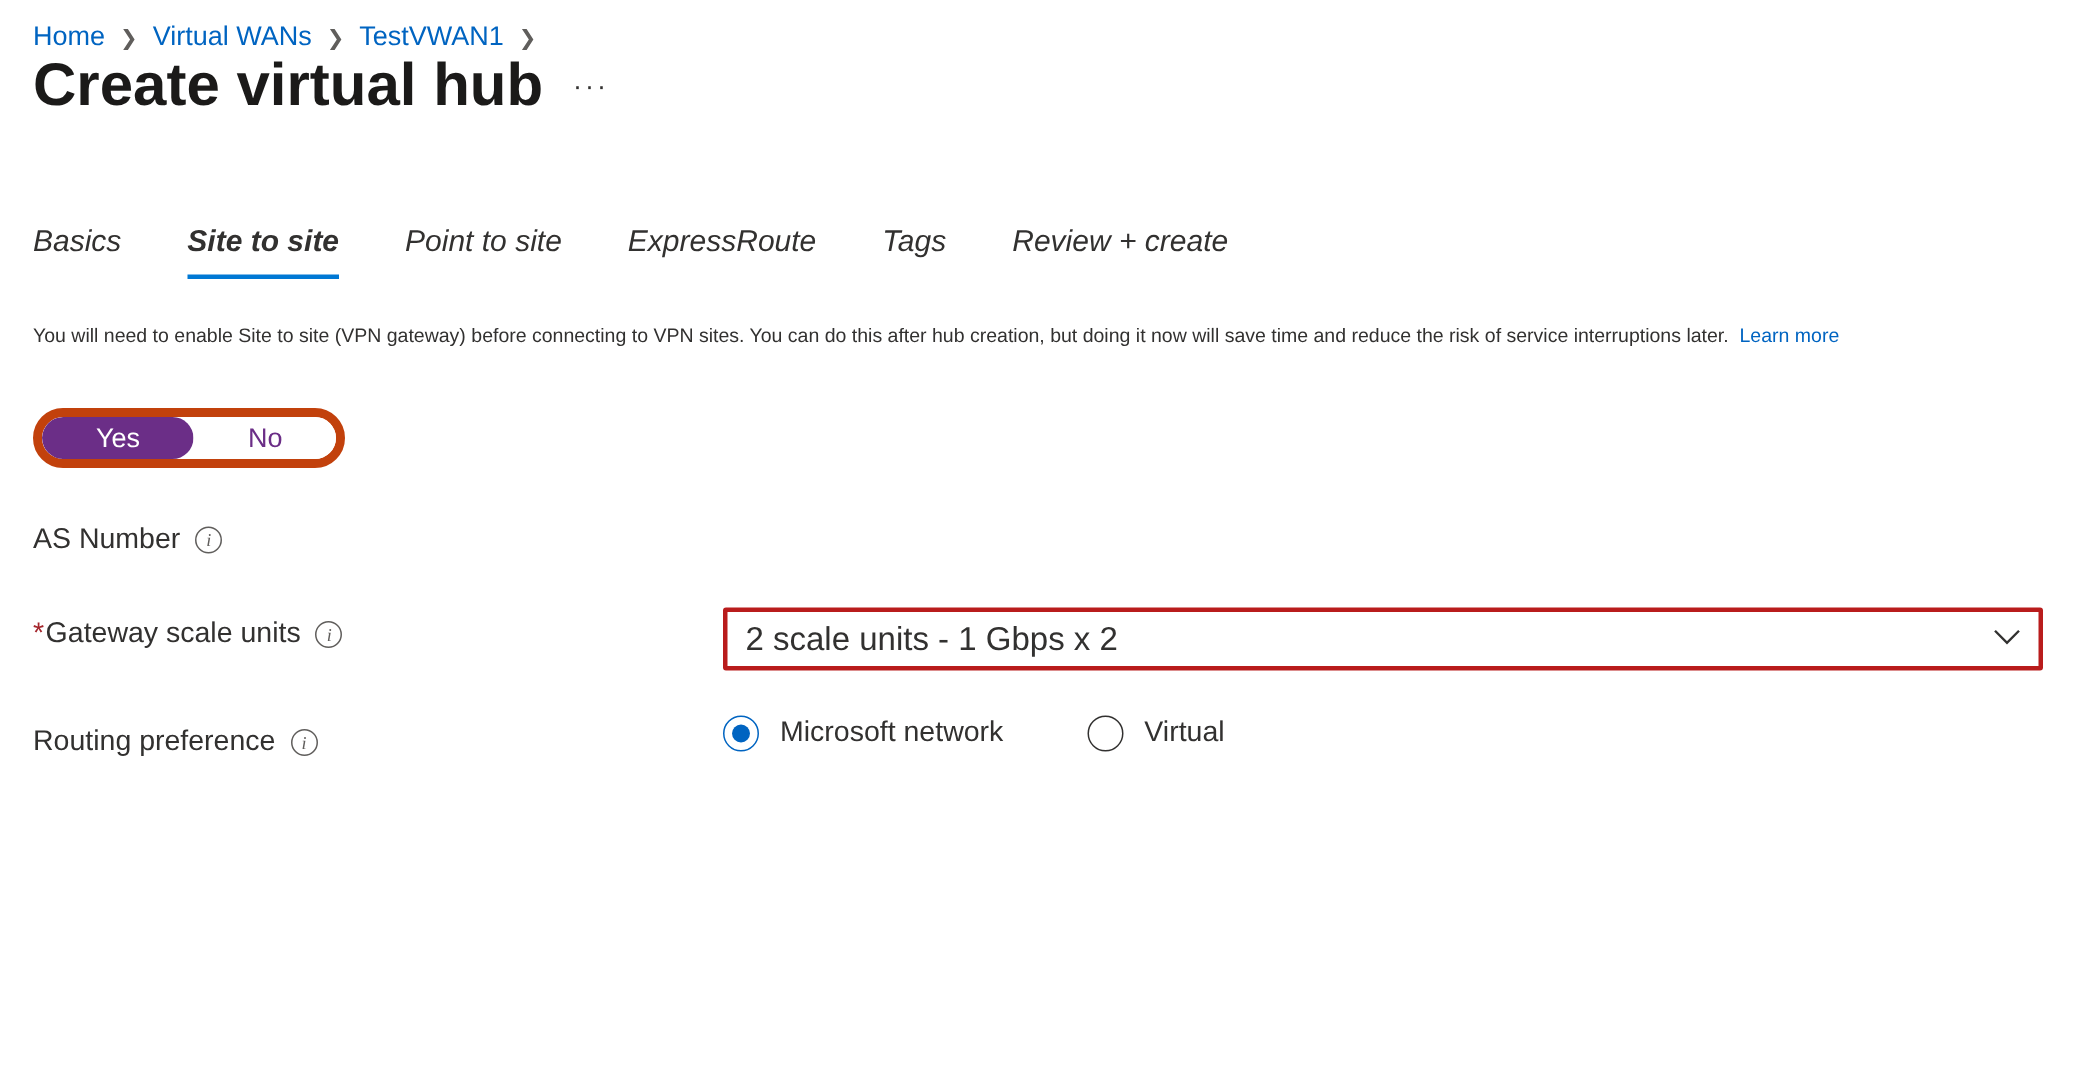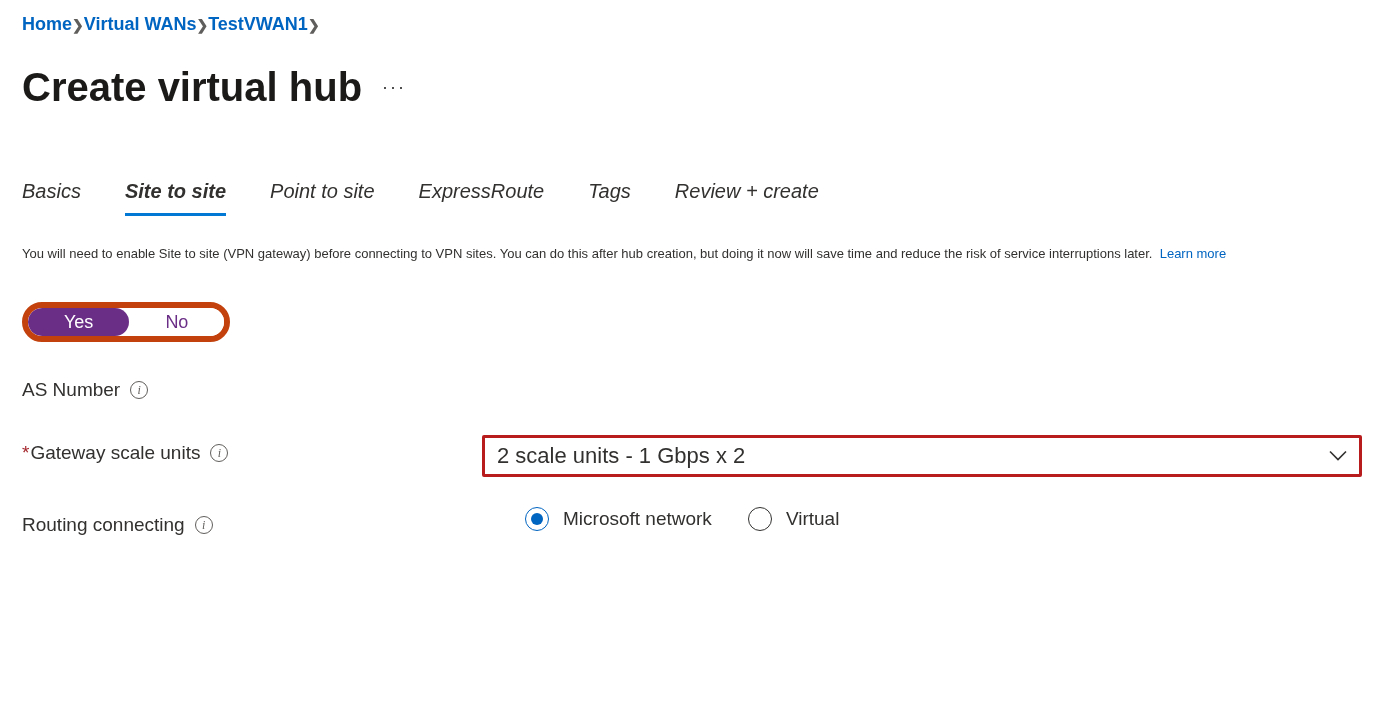--- a/index.html
+++ b/index.html
@@ -9,24 +9,24 @@
     font-size: 15px;
     color: #323130;
     padding: 14px 22px;
     background: #fff;
   }
 
   
   .breadcrumb {
     display: flex;
     align-items: center;
+    gap: 10px;
     font-size: 18px;
     color: #0064C1;
-    margin-bottom: 30px;
-    font-weight: bold;
+    margin-bottom: 0;
   }
   .breadcrumb a {
     color: #0064C1;
     text-decoration: none;
     cursor: pointer;
   }
   .breadcrumb .chev {
     color: #605E5C;
     font-size: 14px;
   }
@@ -195,23 +195,22 @@
     position: absolute;
     right: 14px;
     top: 50%;
     transform: translateY(-50%);
     color: #323130;
   }
 
   
   .radio-group {
     display: flex;
-    gap: 36px;
-    align-items: center;
-    margin-left: 43px;
+    gap: 56px;
+    align-items: center;
   }
   .radio-item {
     display: flex;
     align-items: center;
     gap: 14px;
     cursor: pointer;
   }
   .radio-outer {
     width: 24px;
     height: 24px;
@@ -295,21 +294,21 @@
         <svg width="20" height="12" viewBox="0 0 20 12" fill="none" stroke="currentColor" stroke-width="1.6">
           <path d="M2 2 L10 10 L18 2"></path>
         </svg>
       </span>
     </div>
   </div>
 </div>
 
 <div class="form-row">
   <div class="form-label">
-    <span>Routing connecting</span>
+    <span>Routing preference</span>
     <span class="info-icon">i</span>
   </div>
   <div class="form-control">
     <div class="radio-group">
       <div class="radio-item">
         <span class="radio-outer sel">
           <span class="radio-inner"></span>
         </span>
         <span class="radio-label">Microsoft network</span>
       </div>

